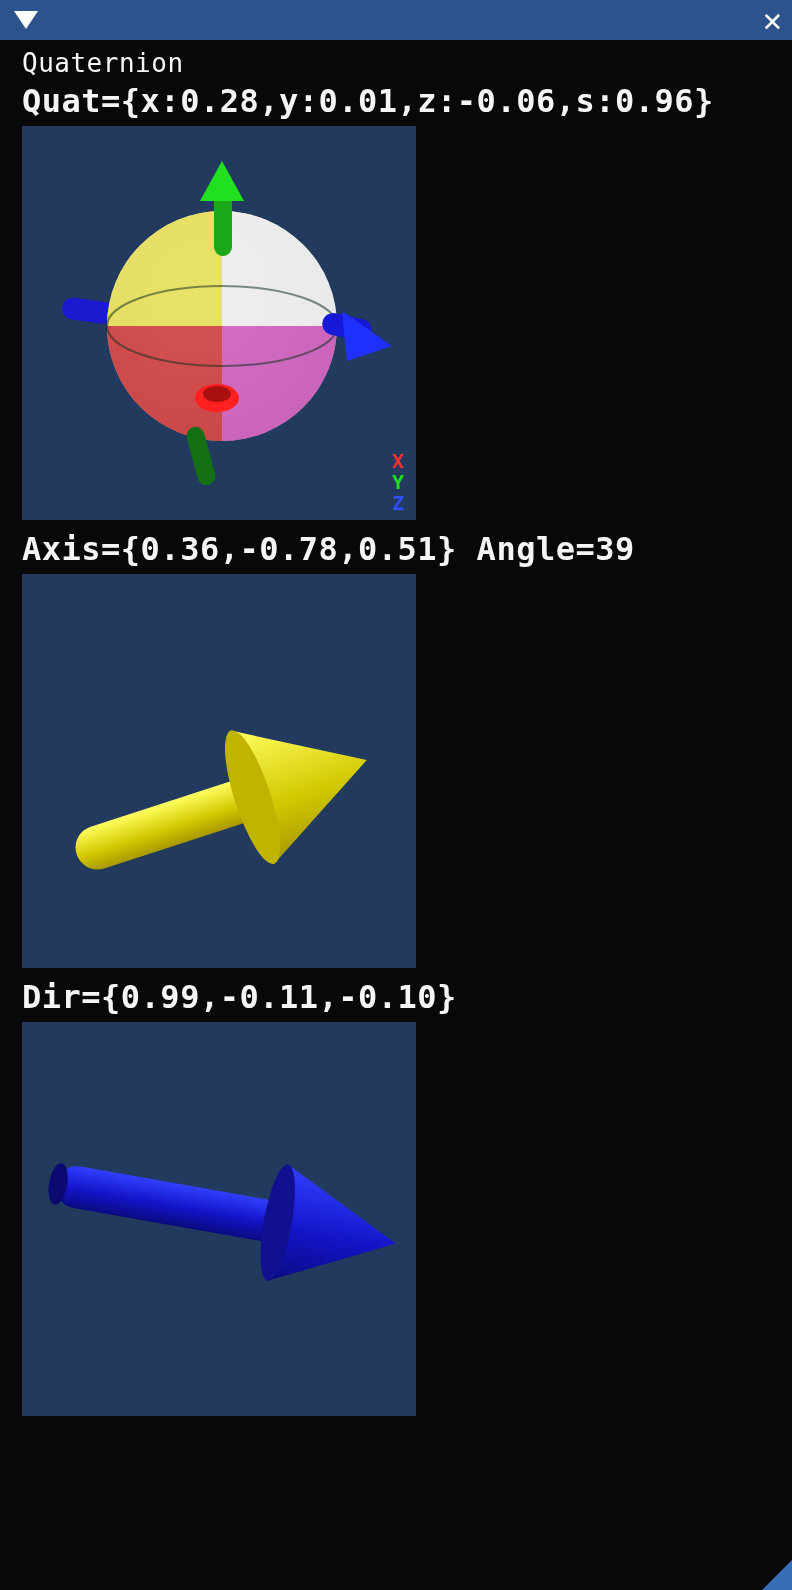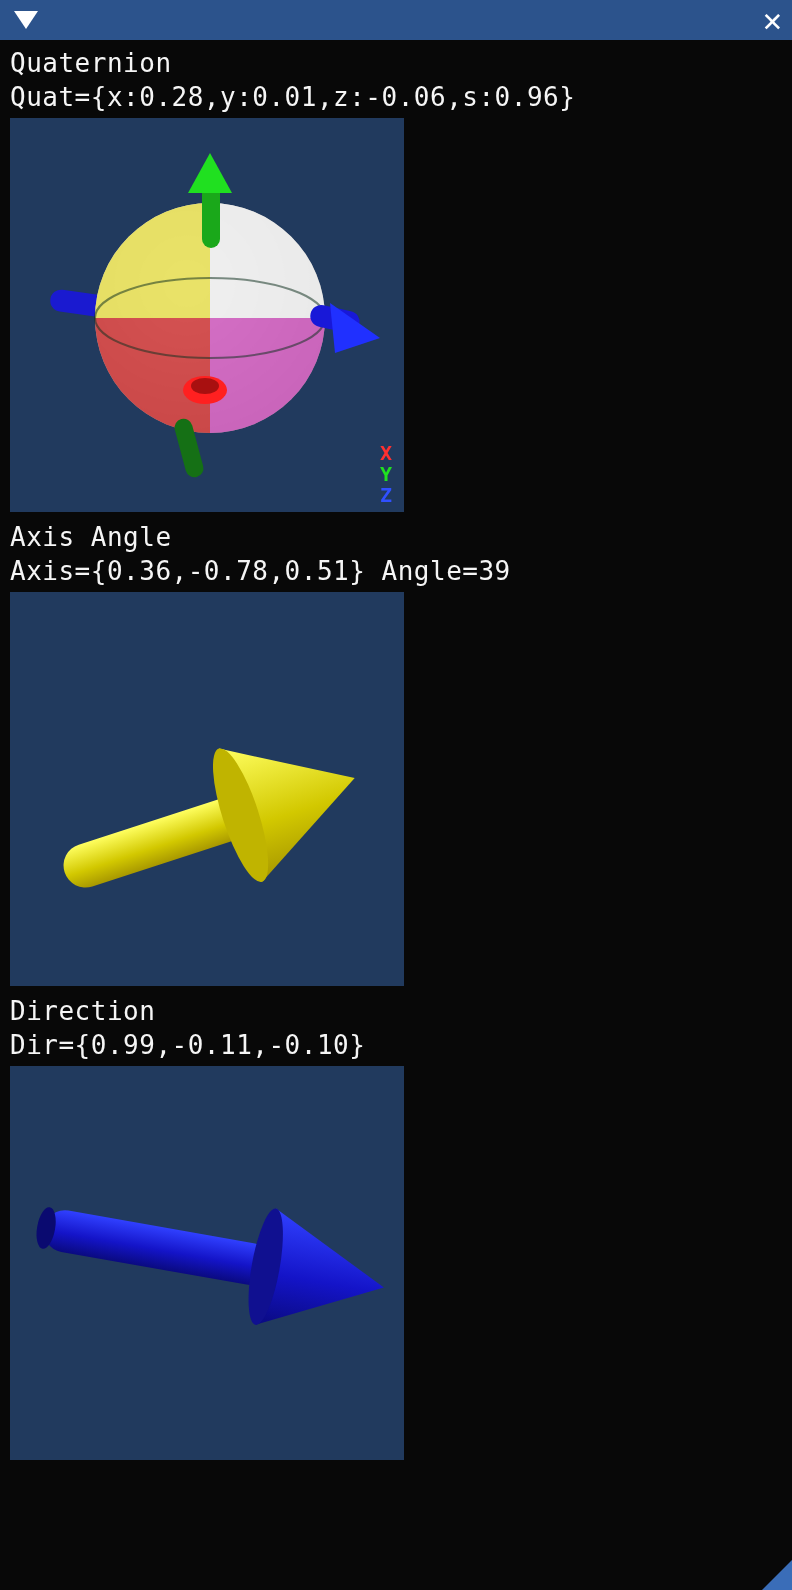--- a/index.html
+++ b/index.html
@@ -14,24 +14,24 @@
   .titlebar {
     height:40px;
     background:#2c538c;
     display:flex;
     align-items:center;
     justify-content:space-between;
     padding:0 10px;
   }
   .titlebar .tri { width:0;height:0;border-left:12px solid transparent;border-right:12px solid transparent;border-top:18px solid #fff; margin-left:4px;}
   .titlebar .close { font-size:32px; font-weight:200; cursor:pointer; line-height:1; color:#fff;}
-  .content { padding:8px 10px 0 10px; }
+  .content { padding:8px 10px 0 22px; }
   .section { margin-bottom:10px; }
   .sec-title { font-size:26px; letter-spacing:0.5px; margin-bottom:4px; font-weight:500;}
-  .sec-value { font-size:26px; letter-spacing:0.5px; margin-bottom:6px; font-weight:400;}
+  .sec-value { font-size:32px; letter-spacing:0.5px; margin-bottom:6px; font-weight:700;}
   .viz {
     width:394px; height:394px;
     background:#213a5e;
     position:relative;
     overflow:hidden;
   }
   .axis-labels { position:absolute; right:12px; bottom:6px; font-size:20px; text-align:center; line-height:1.05; font-weight:600;}
   .axis-labels .x{color:#ff3030;}
   .axis-labels .y{color:#20e020;}
   .axis-labels .z{color:#3050ff;}
@@ -91,42 +91,40 @@
       </svg>
       <div class="axis-labels">
         <div class="x">X</div>
         <div class="y">Y</div>
         <div class="z">Z</div>
       </div>
     </div>
   </div>
 
   <div class="section">
-    <div class="sec-title">Axis Angle</div>
     <div class="sec-value">Axis={0.36,-0.78,0.51} Angle=39</div>
     <div class="viz">
       <svg width="394" height="394" viewBox="0 0 394 394">
         <defs>
           <linearGradient id="yel" x1="0" y1="0" x2="0" y2="1">
             <stop offset="0%" stop-color="#ffff60"></stop>
               <stop offset="60%" stop-color="#d2c800"></stop>
               <stop offset="100%" stop-color="#a89800"></stop>
           </linearGradient>
         </defs>
         <g transform="rotate(-18 200 210)">
           <rect x="40" y="210" width="200" height="44" rx="22" fill="url(#yel)"></rect>
           <polygon points="345,232 225,162 225,302" fill="url(#yel)"></polygon>
           <ellipse cx="225" cy="232" rx="18" ry="70" fill="#c0b400"></ellipse>
         </g>
       </svg>
     </div>
   </div>
 
   <div class="section">
-    <div class="sec-title">Direction</div>
     <div class="sec-value">Dir={0.99,-0.11,-0.10}</div>
     <div class="viz">
       <svg width="394" height="394" viewBox="0 0 394 394">
         <defs>
           <linearGradient id="blu" x1="0" y1="0" x2="0" y2="1">
             <stop offset="0%" stop-color="#3040ff"></stop>
               <stop offset="55%" stop-color="#1414c8"></stop>
               <stop offset="100%" stop-color="#0a0a80"></stop>
           </linearGradient>
         </defs>

